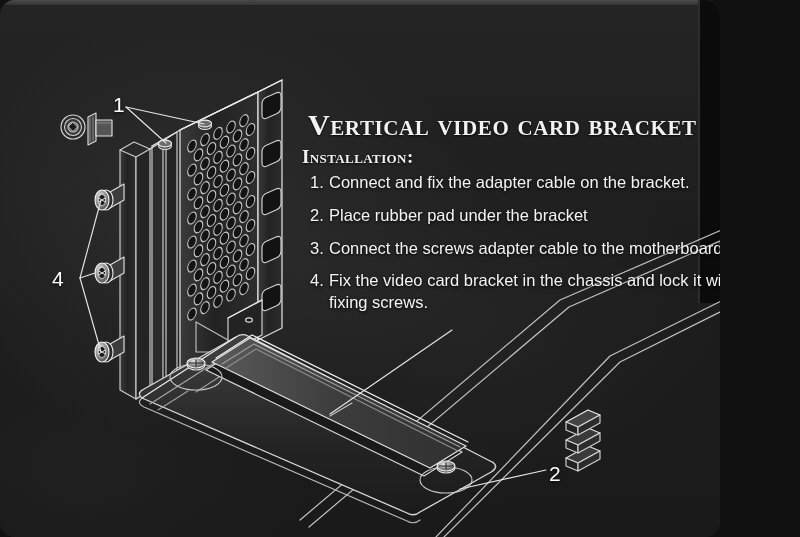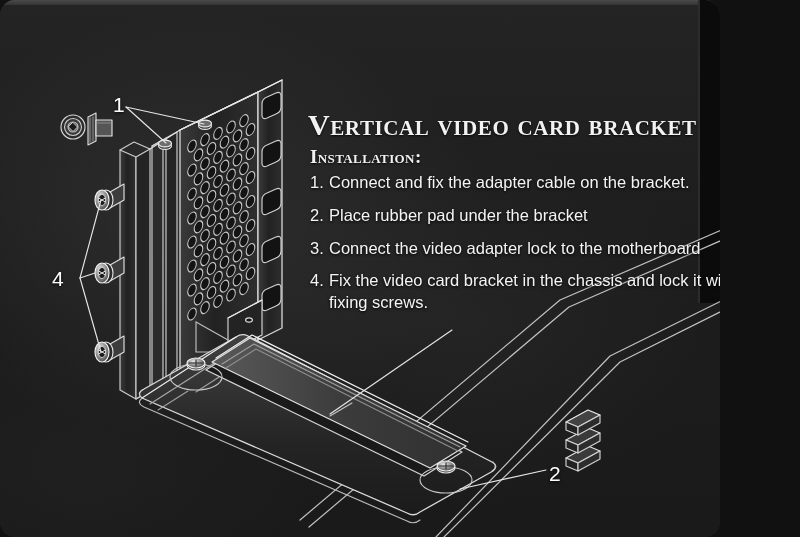--- a/index.html
+++ b/index.html
@@ -32,21 +32,21 @@
   
   .txt{position:absolute;color:#f2f2f2;}
   .title{
     left:308px;top:108px;
     font-family:"Liberation Serif", serif;
     font-variant:small-caps;font-weight:700;
     font-size:30px;letter-spacing:.6px;
     text-shadow:0 1px 2px rgba(0,0,0,.85);
   }
   .subtitle{
-    left:310px;top:146px;
+    left:302px;top:146px;
     font-family:"Liberation Serif", serif;
     font-variant:small-caps;font-weight:700;
     font-size:19px;letter-spacing:.4px;
     text-shadow:0 1px 2px rgba(0,0,0,.85);
   }
   .steps{left:310px;top:172px;width:470px;}
   .step{
     display:flex;font-size:16.5px;line-height:1.32;
     margin-bottom:11px;color:#f4f4f4;
     text-shadow:0 1px 3px rgba(0,0,0,.95);
@@ -345,21 +345,21 @@
     <div class="step">
       <span class="num">1.</span>
       <span class="body">Connect and fix the adapter cable on the bracket.</span>
     </div>
     <div class="step">
       <span class="num">2.</span>
       <span class="body">Place rubber pad under the bracket</span>
     </div>
     <div class="step">
       <span class="num">3.</span>
-      <span class="body">Connect the video adapter lock to the motherboard</span>
+      <span class="body">Connect the screws adapter cable to the motherboard</span>
     </div>
     <div class="step">
       <span class="num">4.</span>
       <span class="body">Fix the video card bracket in the chassis and lock it with three fixing screws.</span>
     </div>
   </div>
 
   <div class="callout" id="callout-1">1</div>
   <div class="callout" id="callout-4">4</div>
   <div class="callout" id="callout-2">2</div>

